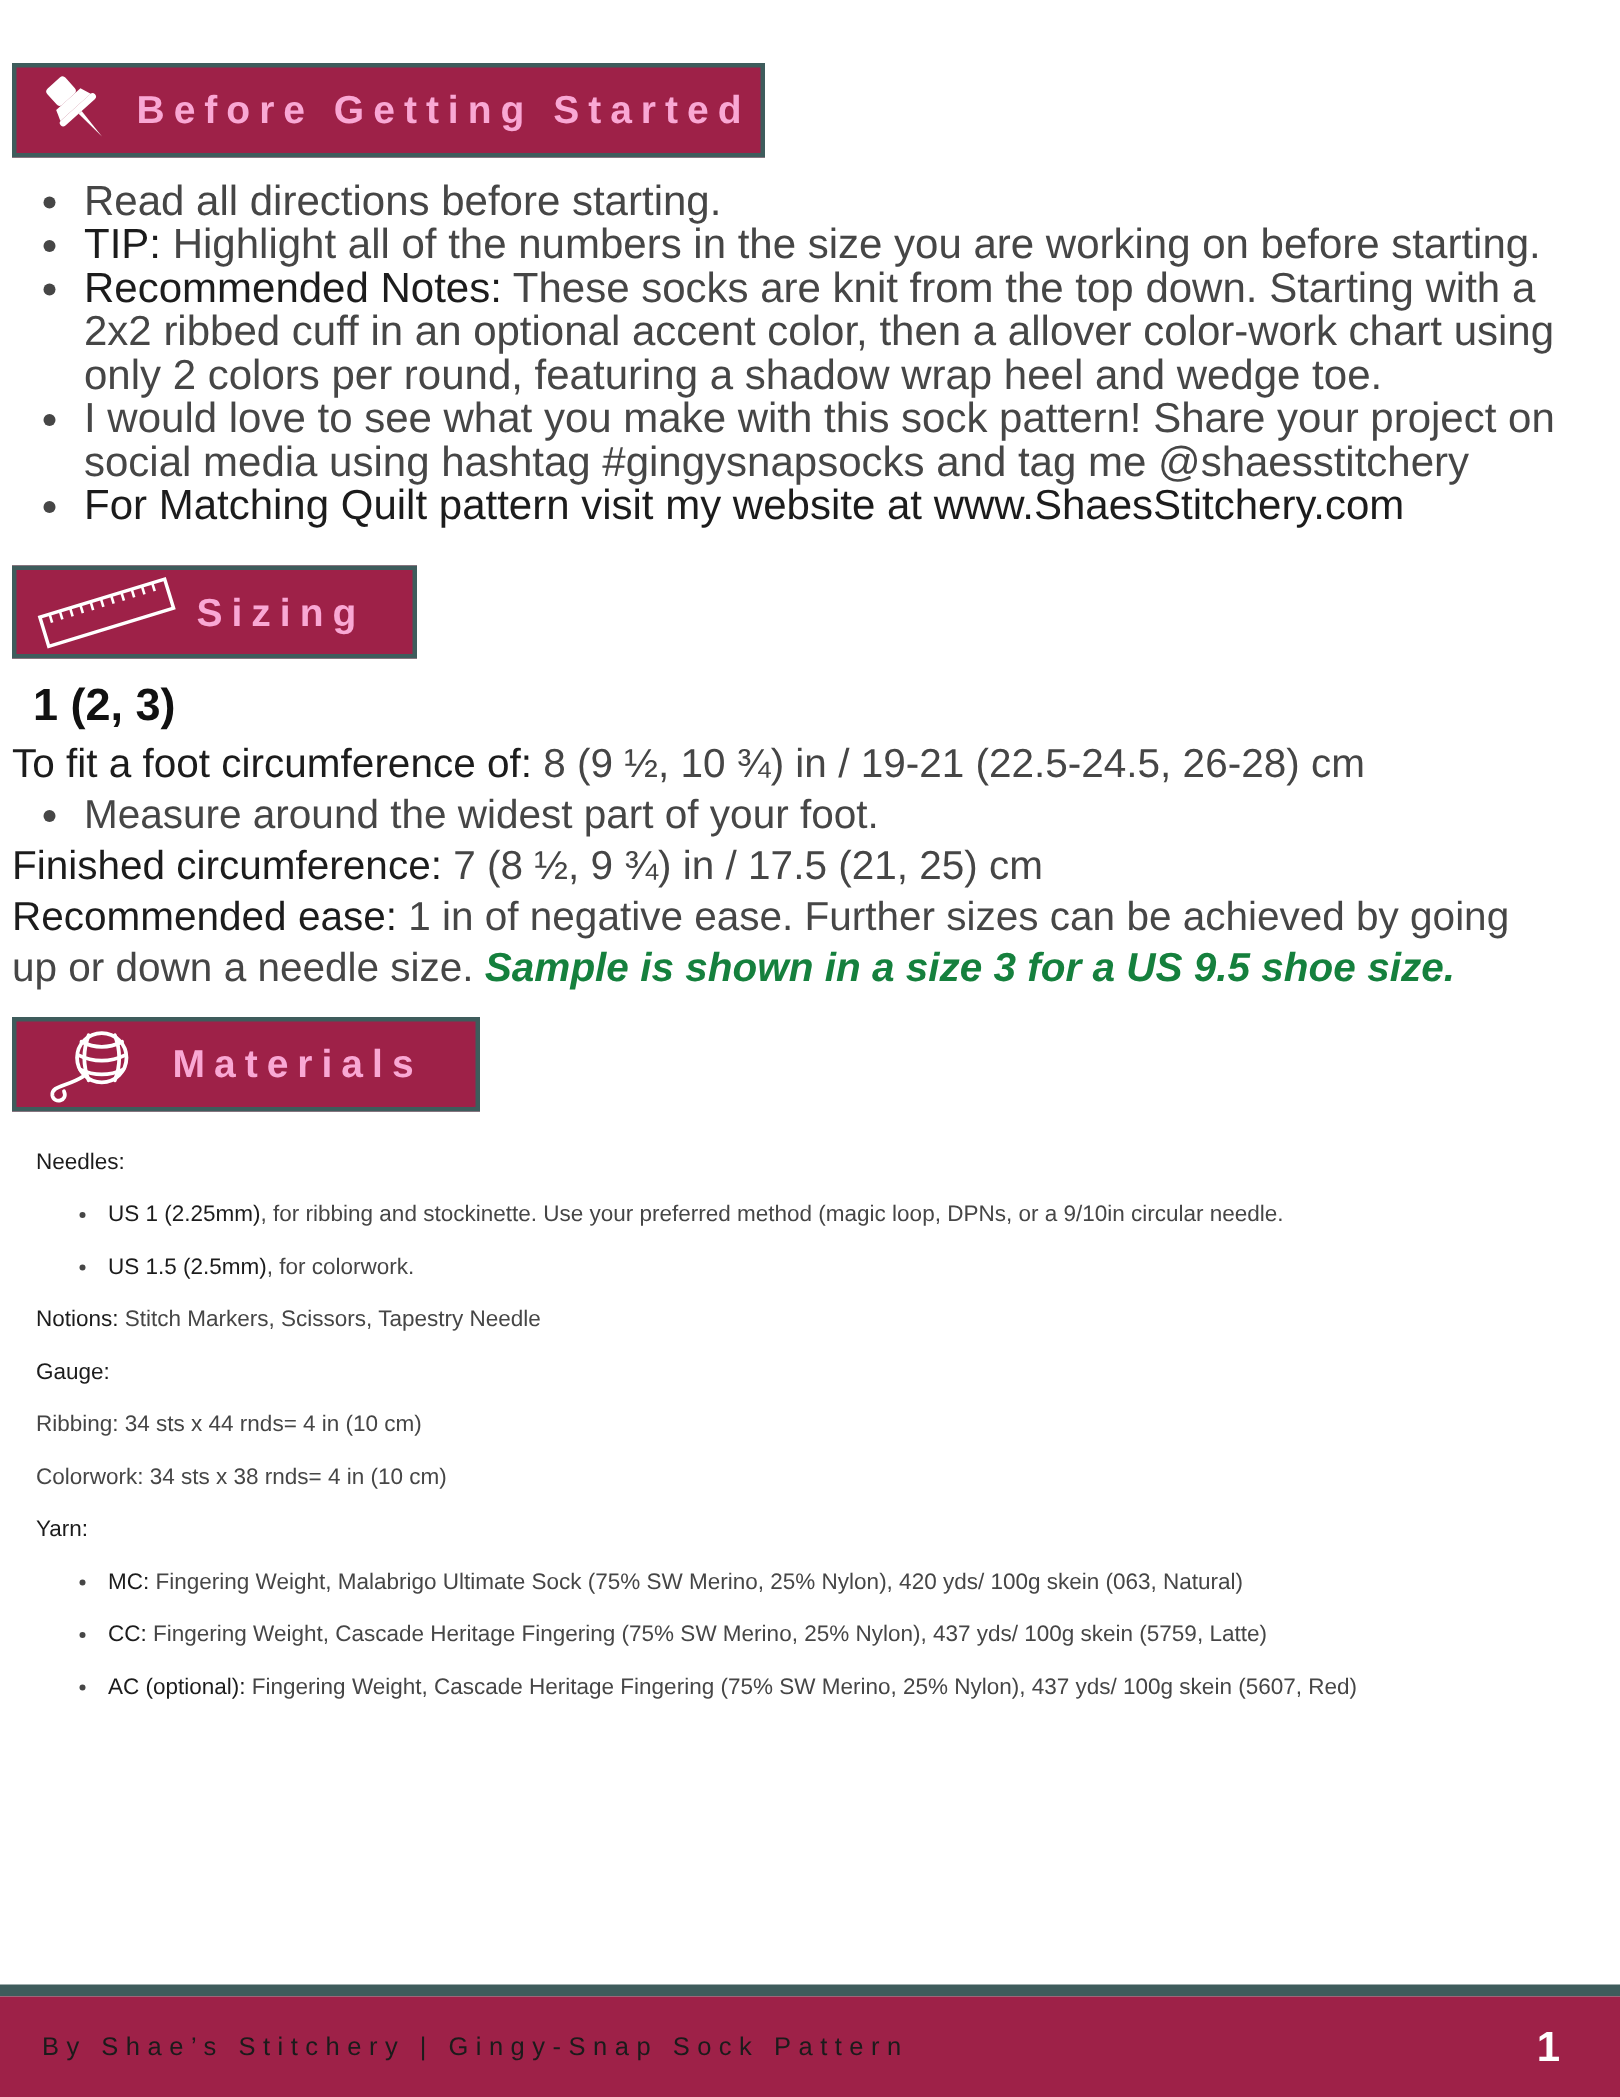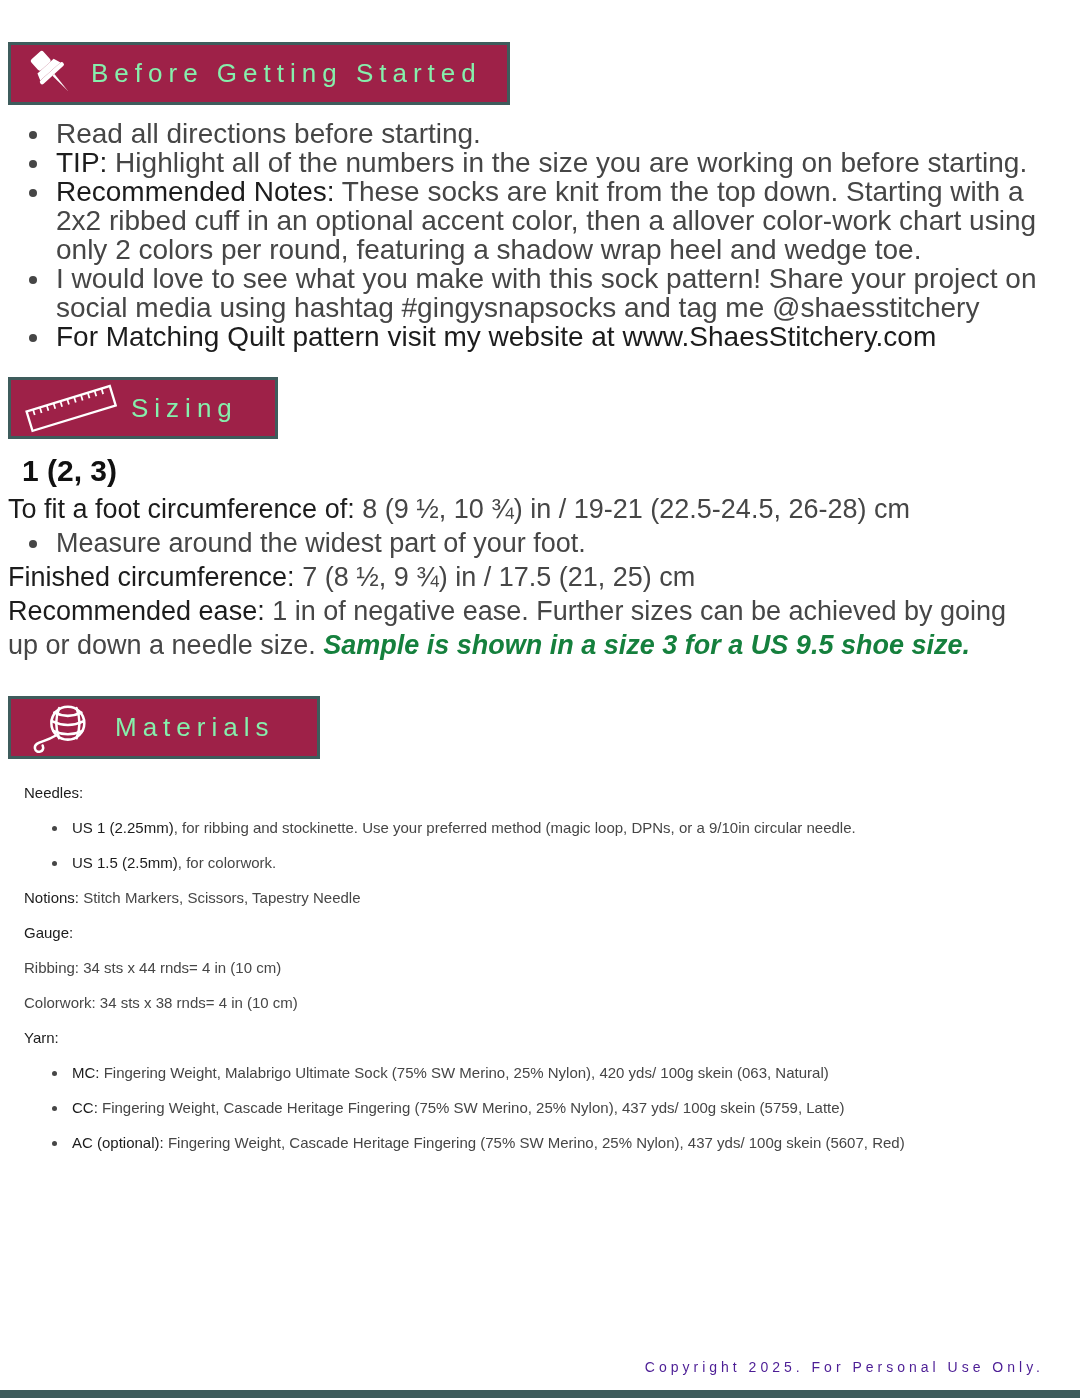--- a/index.html
+++ b/index.html
@@ -15,28 +15,28 @@
   .bi { font-weight:700; font-style:italic; color:#15803d; }
 
   
   .banner {
     display:flex; align-items:center;
     background:#9e2148;
     border:3px solid #3e5c5c;
     margin-left:8px;
   }
   .banner .title {
-    color:#86efac; font-weight:400; font-size:26px; letter-spacing:6px;
+    color:#f9a8d4; font-weight:700; font-size:26px; letter-spacing:6px;
     white-space:nowrap;
   }
   .banner-before { margin-top:42px; width:502px; height:63px; }
   .banner-before .icon-wrap { width:80px; display:flex; justify-content:center; }
   .banner-sizing { margin-top:26px; width:270px; height:62px; }
   .banner-sizing .icon-wrap { width:120px; display:flex; justify-content:center; }
-  .banner-materials { margin-top:34px; width:312px; height:63px; }
+  .banner-materials { margin-top:16px; width:312px; height:63px; }
   .banner-materials .icon-wrap { width:104px; display:flex; justify-content:center; }
 
   
   ul.top-list {
     margin:14px 40px 0 0;
     padding-left:52px;
     font-size:28px; line-height:29px;
   }
   ul.top-list li { padding-left:4px; }
 
@@ -159,13 +159,17 @@
     <li><span class="b">MC:</span><span> Fingering Weight, Malabrigo Ultimate Sock (75% SW Merino, 25% Nylon), 420 yds/ 100g skein (063, Natural)</span></li>
     <li><span class="b">CC:</span><span> Fingering Weight, Cascade Heritage Fingering (75% SW Merino, 25% Nylon), 437 yds/ 100g skein (5759, Latte)</span></li>
     <li><span class="b">AC (optional):</span><span> Fingering Weight, Cascade Heritage Fingering (75% SW Merino, 25% Nylon), 437 yds/ 100g skein (5607, Red)</span></li>
   </ul>
 </div>
 
 <div class="copyright">Copyright 2025. For Personal Use Only.</div>
 
 <div class="footer">
   <div class="teal-strip"></div>
+  <div class="bar">
+    <span class="credit">By Shae’s Stitchery | Gingy-Snap Sock Pattern</span>
+    <span class="page-num">1</span>
+  </div>
 </div>
 
 </body></html>

